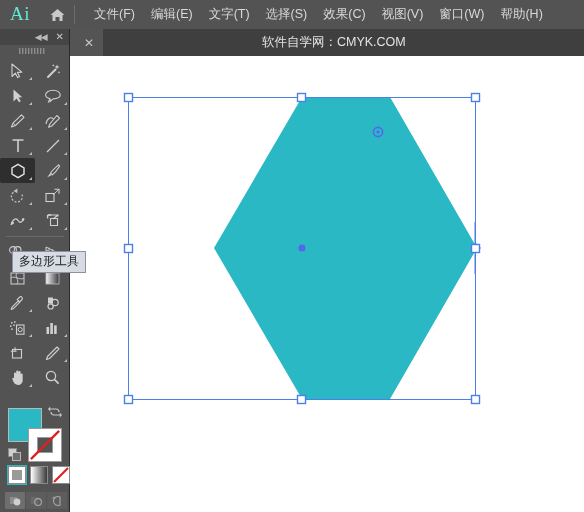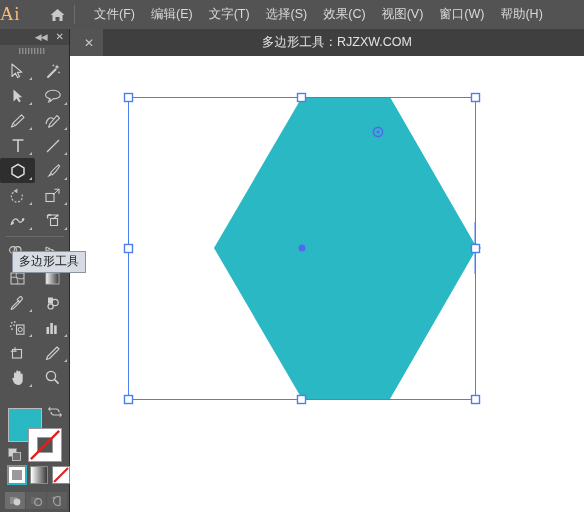--- a/index.html
+++ b/index.html
@@ -27,21 +27,22 @@
     position: absolute;
     left: 0; top: 0;
     width: 584px; height: 29px;
     background: #535353;
     display: flex;
     align-items: center;
     z-index: 20;
   }
   .ai-logo {
     width: 40px;
-    color: #fdba74;
+    text-align: center;
+    color: #5eead4;
     font-size: 19px;
     font-weight: normal;
     letter-spacing: 0.5px;
     font-family: "Liberation Serif", "DejaVu Serif", serif;
     padding-bottom: 2px;
   }
   .home-btn {
     width: 34px;
     display: flex;
     align-items: center;
@@ -320,21 +321,21 @@
       <div class="menu-item">视图(V)</div>
       <div class="menu-item">窗口(W)</div>
       <div class="menu-item">帮助(H)</div>
     </div>
   </div>
 
   <div class="tabbar">
     <div class="doc-tab">
       <span class="doc-tab-close">✕</span>
     </div>
-    <div class="watermark">多边形工具：RJZXW.COM</div>
+    <div class="watermark">软件自学网：CMYK.COM</div>
   </div>
 
   <div class="canvas">
     <svg class="artwork" viewBox="0 0 514 456">
 
       <polygon points="144,192 232,41 320,41 407,192 320,343 232,343" fill="#2ab9c4"></polygon>
 
       <rect x="58.5" y="41.5" width="347" height="302" fill="none" stroke="#4b7fea" stroke-width="1"></rect>
 
       <circle cx="232" cy="192" r="3.5" fill="#5566ee"></circle>

